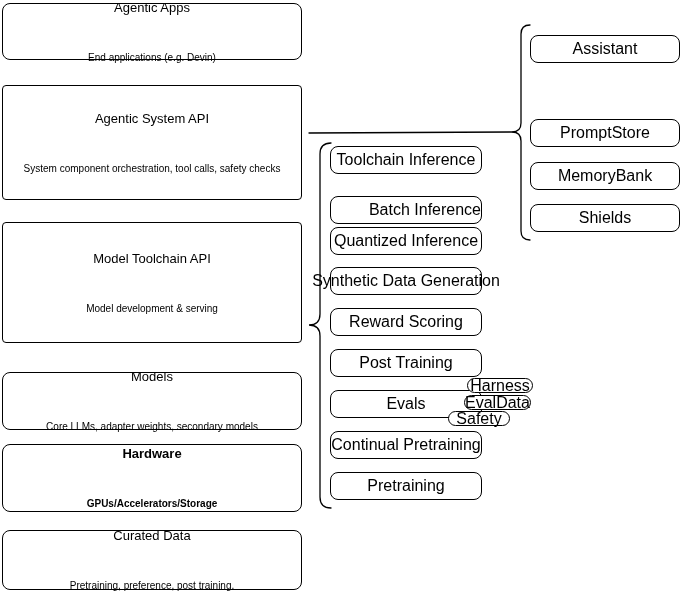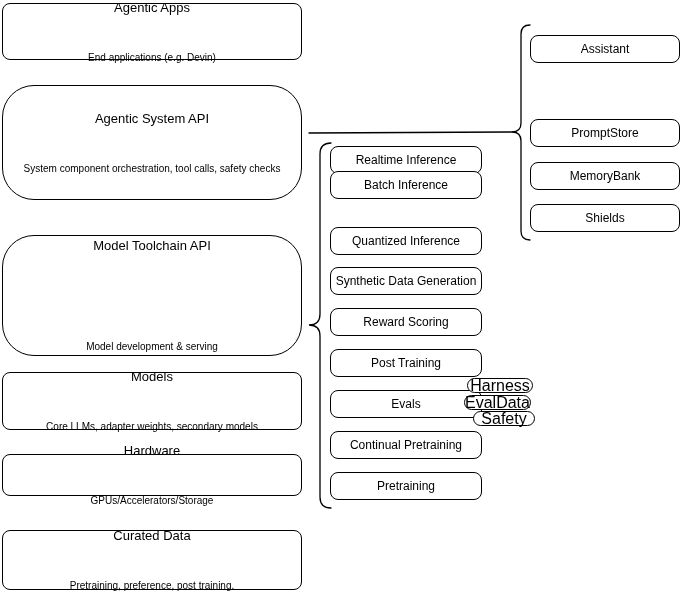--- a/index.html
+++ b/index.html
@@ -42,36 +42,36 @@
     text-align: center;
   }
   
   .layer-box {
     left: 2px;
     width: 300px;
     border-radius: 8px;
     gap: 3px;
     padding: 2px 10px;
   }
-  .layer-box.big-radius { border-radius: 32px; }
+  .layer-box.big-radius { border-radius: 4px; }
   .layer-title {
     font-size: 13px;
     line-height: 16px;
     white-space: nowrap;
   }
   .layer-subtitle {
     font-size: 10px;
     line-height: 12px;
     white-space: nowrap;
   }
   
   .small-box {
     height: 28px;
     border-radius: 8px;
-    font-size: 12px;
+    font-size: 16px;
     white-space: nowrap;
   }
   .mid-box  { left: 330px; width: 152px; }
   .right-box { left: 530px; width: 150px; }
   
   .pill {
     position: absolute;
     box-sizing: border-box;
     background: #ffffff;
     border: 1px solid #000000;
@@ -101,44 +101,44 @@
   <div class="node layer-box" style="top:3px; height:57px;">
     <div class="layer-title">Agentic Apps</div>
     <div class="layer-subtitle">End applications (e.g. Devin)</div>
   </div>
 
   <div class="node layer-box big-radius" style="top:85px; height:115px;">
     <div class="layer-title">Agentic System API</div>
     <div class="layer-subtitle">System component orchestration, tool calls, safety checks</div>
   </div>
 
-  <div class="node layer-box big-radius" style="top:235px; height:121px;justify-content:space-between;">
+  <div class="node layer-box big-radius" style="top:222px; height:121px;">
     <div class="layer-title">Model Toolchain API</div>
     <div class="layer-subtitle">Model development &amp; serving</div>
   </div>
 
   <div class="node layer-box" style="top:372px; height:58px;">
     <div class="layer-title">Models</div>
     <div class="layer-subtitle">Core LLMs, adapter weights, secondary models</div>
   </div>
 
-  <div class="node layer-box" style="top:454px; height:42px;">
+  <div class="node layer-box" style="top:444px; height:68px;font-weight:bold;">
     <div class="layer-title">Hardware</div>
     <div class="layer-subtitle">GPUs/Accelerators/Storage</div>
   </div>
 
   <div class="node layer-box" style="top:530px; height:60px;">
     <div class="layer-title">Curated Data</div>
     <div class="layer-subtitle">Pretraining, preference, post training.</div>
   </div>
 
   <div class="node small-box mid-box" style="top:146px;">
-    <span>Realtime Inference</span>
+    <span>Toolchain Inference</span>
   </div>
-  <div class="node small-box mid-box" style="top:171px;">
+  <div class="node small-box mid-box" style="top:196px;align-items:flex-end;">
     <span>Batch Inference</span>
   </div>
   <div class="node small-box mid-box" style="top:227px;">
     <span>Quantized Inference</span>
   </div>
   <div class="node small-box mid-box" style="top:267px;">
     <span>Synthetic Data Generation</span>
   </div>
   <div class="node small-box mid-box" style="top:308px;">
     <span>Reward Scoring</span>
@@ -155,21 +155,21 @@
   <div class="node small-box mid-box" style="top:472px;">
     <span>Pretraining</span>
   </div>
 
   <div class="pill" style="left:467px; top:378px; width:66px;">
     <span>Harness</span>
   </div>
   <div class="pill" style="left:464px; top:395px; width:67px;">
     <span>EvalData</span>
   </div>
-  <div class="pill" style="left:473px; top:411px; width:62px;align-items:center;">
+  <div class="pill" style="left:448px; top:411px; width:62px;align-items:center;">
     <span>Safety</span>
   </div>
 
   <div class="node small-box right-box" style="top:35px;">
     <span>Assistant</span>
   </div>
   <div class="node small-box right-box" style="top:119px;">
     <span>PromptStore</span>
   </div>
   <div class="node small-box right-box" style="top:162px;">

